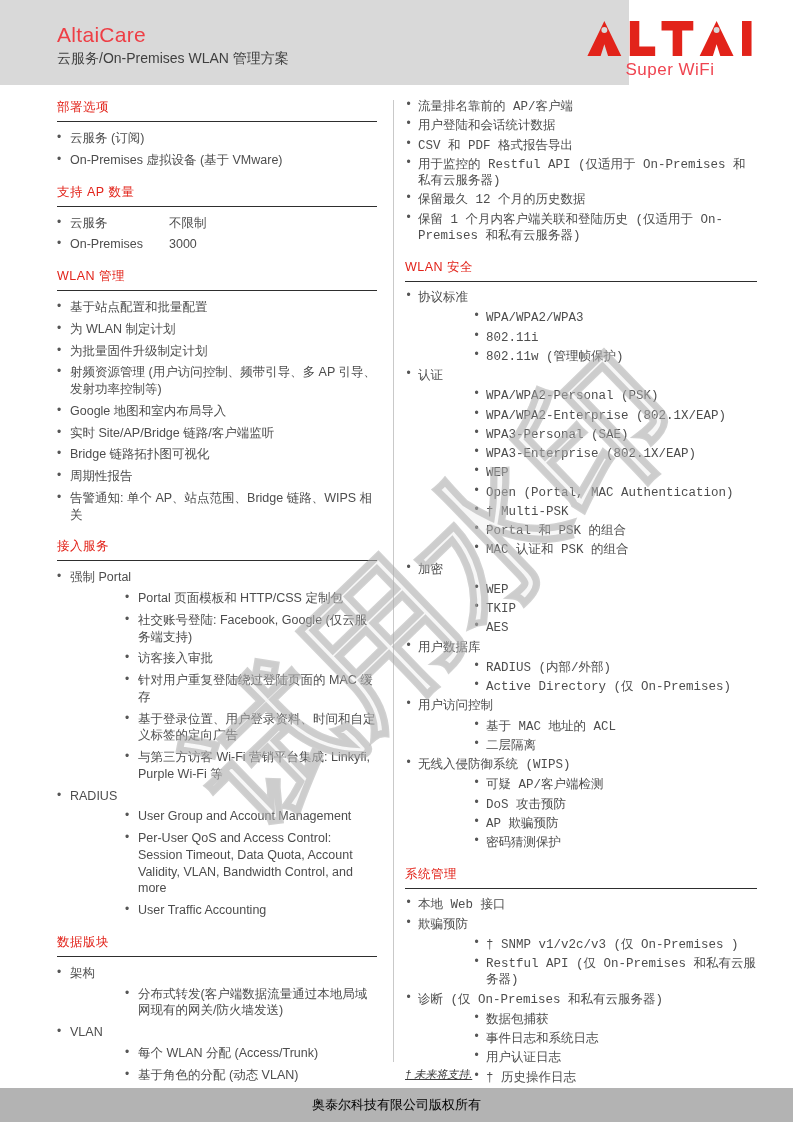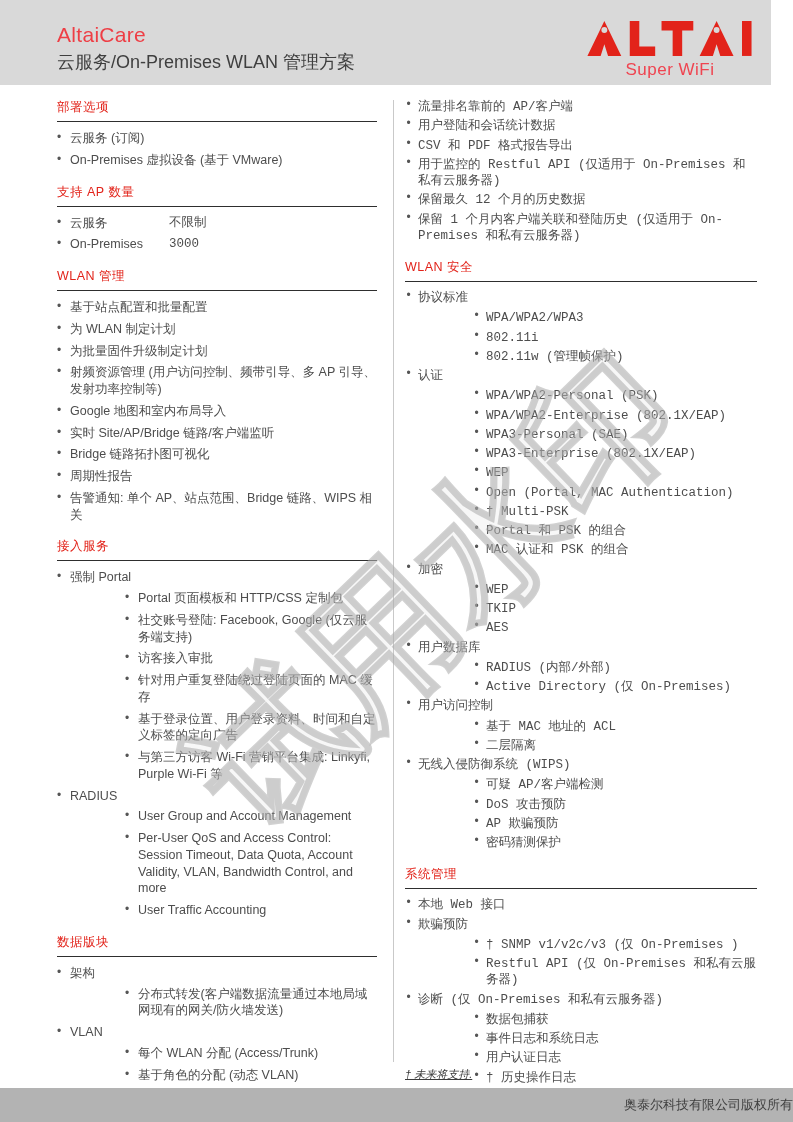--- a/index.html
+++ b/index.html
@@ -3,56 +3,56 @@
 <meta charset="utf-8">
 <style>
   html,body{margin:0;padding:0;background:#888;}
   .page{
     position:relative; width:793px; height:1122px; margin:0 auto;
     background:#ffffff; overflow:hidden;
     font-family:"Liberation Sans","DejaVu Sans",sans-serif;
     color:var(--text,#4d4d4d);
   }
   
-  .header{position:absolute; left:0; top:0; width:771px; height:85px; background:var(--header-bg,#d9d9d9);}
+  .header{position:absolute; left:0; top:0; width:629px; height:85px; background:var(--header-bg,#d9d9d9);}
   .brand{position:absolute; left:57px; top:23px;}
   .brand-title{font-size:21px; color:#ee3e45; letter-spacing:.3px;}
-  .brand-sub{font-size:18px; color:#3f3f3f; margin-top:3px;}
+  .brand-sub{font-size:14px; color:#3f3f3f; margin-top:3px;}
   .logo{position:absolute; left:584px; top:21px; width:172px; text-align:center;}
   .logo-tagline{font-size:17px; color:#ef4450; margin-top:-1px; letter-spacing:.5px;}
   
   .col{position:absolute; top:85px; padding-top:14px; font-size:12.5px;}
   .col-left{left:57px; width:320px;}
   .col-right{left:405px; width:352px;}
   .divider{position:absolute; left:393px; top:100px; width:1px; height:962px; background:#c9c9c9;}
   .section{margin-top:15px;}
   .section:first-child{margin-top:0;}
   .sec-title{
     margin:0 0 8px 0; padding-bottom:5px; font-size:12.5px; font-weight:normal;
     color:var(--accent,#e2231a); border-bottom:1px solid #2e2e2e; letter-spacing:.5px;
   }
   ul{list-style:none; margin:0; padding:0;}
   li{position:relative; padding-left:13px;}
   .col-left li{line-height:1.34; margin-bottom:5px;}
   .col-right li{line-height:1.3; margin-bottom:3px;font-family:Liberation Mono, monospace;}
   li::before{content:"\2022"; position:absolute; left:0; top:-1px; color:#555; font-size:12px;}
   ul.lvl2{margin:4px 0 2px 0; padding-left:55px;}
-  .item-value{position:absolute; left:112px; top:0;font-family:Liberation Mono, monospace;}
+  .item-value{position:absolute; left:112px; top:0;}
   
   .watermark{
     position:absolute; left:110px; top:515px; width:650px; line-height:1;
     font-size:150px; font-weight:bold; white-space:nowrap; text-align:center;
     color:rgba(190,190,190,0.12);
     -webkit-text-stroke:2.5px rgba(172,172,172,0.55);
     transform:rotate(-44deg); pointer-events:none; z-index:5;
   }
   .footnote{position:absolute; left:405px; top:1067px; font-size:11px; font-style:italic; color:#3a3a3a;text-decoration:underline;}
   .footer{
     position:absolute; left:0; bottom:0; width:793px; height:34px; line-height:34px;
-    background:var(--footer-bg,#b3b3b3); color:#404040; text-align:right; font-size:13px;
+    background:var(--footer-bg,#b3b3b3); color:#000000; text-align:center; font-size:13px;
   }
 </style>
 </head>
 <body>
 
 <div class="page">
 
   <div class="header">
     <div class="brand">
       <div class="brand-title">AltaiCare</div>

